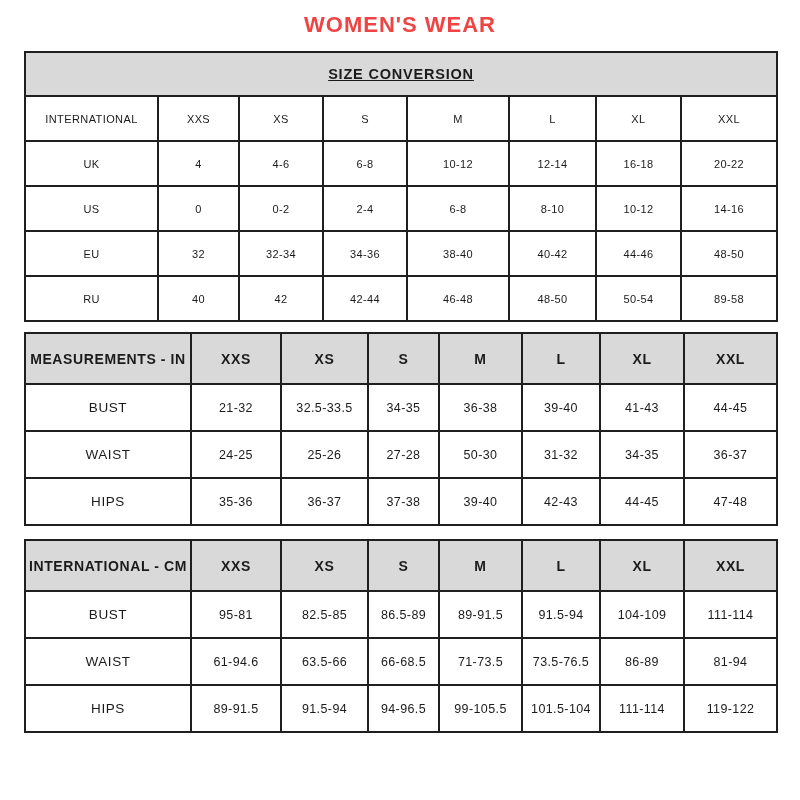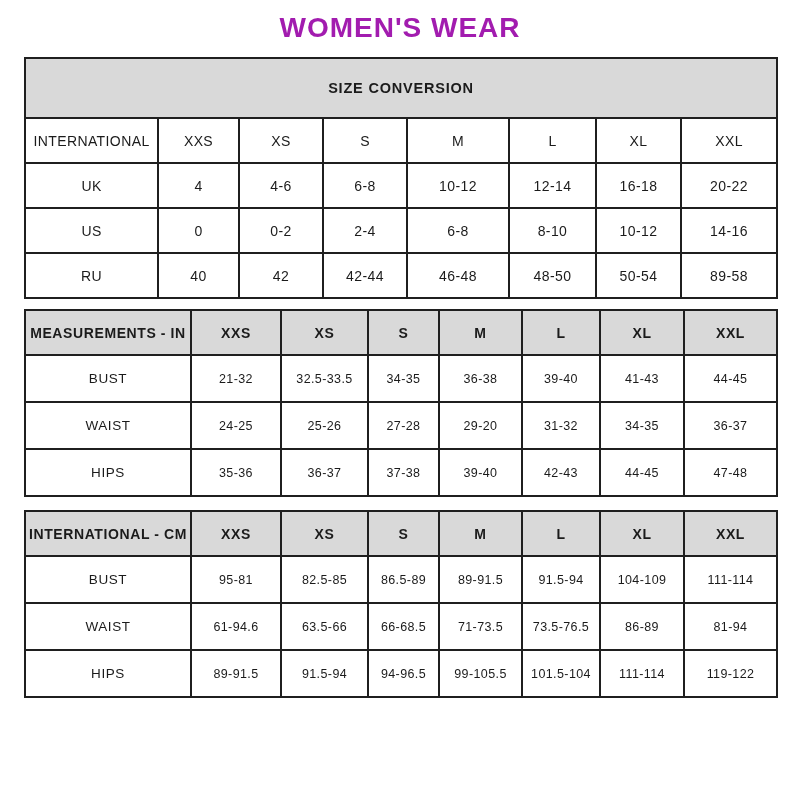--- a/index.html
+++ b/index.html
@@ -16,53 +16,54 @@
   body {
     width: 800px;
     height: 800px;
     padding: 8px 24px 10px;
     font-family: "Liberation Sans", sans-serif;
     color: var(--text);
   }
   .page-title {
     margin: 4px 0 13px;
     text-align: center;
-    font-size: 28px;
+    font-size: 22px;
     font-weight: 700;
     letter-spacing: 1px;
-    color: #a21caf;
+    color: #ef4444;
   }
   table {
     border-collapse: collapse;
     table-layout: fixed;
     width: 752px;
   }
   td {
     border: 2px solid var(--border);
     text-align: center;
     vertical-align: middle;
     padding: 0 2px;
     letter-spacing: 0.4px;
     overflow: hidden;
     white-space: nowrap;
   }
   
   table.conv { margin-bottom: 10px; }
-  table.conv td { height: 45px; font-size: 14px; }
+  table.conv td { height: 45px; font-size: 11px; }
   table.conv tr.section-header td {
-    height: 60px;
+    height: 44px;
     background: var(--header-bg);
     font-weight: 700;
     font-size: 14.5px;
     letter-spacing: 0.8px;
+    text-decoration: underline;
   }
   
   table.meas { margin-bottom: 13px; }
   table.meas tr.gray-header td {
-    height: 45px;
+    height: 51px;
     background: var(--header-bg);
     font-weight: 700;
     font-size: 14px;
     letter-spacing: 0.6px;
   }
   table.meas tbody td { height: 47px; font-size: 12.5px; }
   table.meas tbody td.row-label { font-size: 13.5px; letter-spacing: 0.6px; }
 </style>
 </head>
 <body>
@@ -108,20 +109,30 @@
       </tr>
       <tr>
         <td class="row-label">US</td>
         <td class="value-cell">0</td>
         <td class="value-cell">0-2</td>
         <td class="value-cell">2-4</td>
         <td class="value-cell">6-8</td>
         <td class="value-cell">8-10</td>
         <td class="value-cell">10-12</td>
         <td class="value-cell">14-16</td>
+      </tr>
+      <tr>
+        <td class="row-label">EU</td>
+        <td class="value-cell">32</td>
+        <td class="value-cell">32-34</td>
+        <td class="value-cell">34-36</td>
+        <td class="value-cell">38-40</td>
+        <td class="value-cell">40-42</td>
+        <td class="value-cell">44-46</td>
+        <td class="value-cell">48-50</td>
       </tr>
       <tr>
         <td class="row-label">RU</td>
         <td class="value-cell">40</td>
         <td class="value-cell">42</td>
         <td class="value-cell">42-44</td>
         <td class="value-cell">46-48</td>
         <td class="value-cell">48-50</td>
         <td class="value-cell">50-54</td>
         <td class="value-cell">89-58</td>
@@ -161,21 +172,21 @@
         <td class="value-cell">36-38</td>
         <td class="value-cell">39-40</td>
         <td class="value-cell">41-43</td>
         <td class="value-cell">44-45</td>
       </tr>
       <tr>
         <td class="row-label">WAIST</td>
         <td class="value-cell">24-25</td>
         <td class="value-cell">25-26</td>
         <td class="value-cell">27-28</td>
-        <td class="value-cell">29-20</td>
+        <td class="value-cell">50-30</td>
         <td class="value-cell">31-32</td>
         <td class="value-cell">34-35</td>
         <td class="value-cell">36-37</td>
       </tr>
       <tr>
         <td class="row-label">HIPS</td>
         <td class="value-cell">35-36</td>
         <td class="value-cell">36-37</td>
         <td class="value-cell">37-38</td>
         <td class="value-cell">39-40</td>

